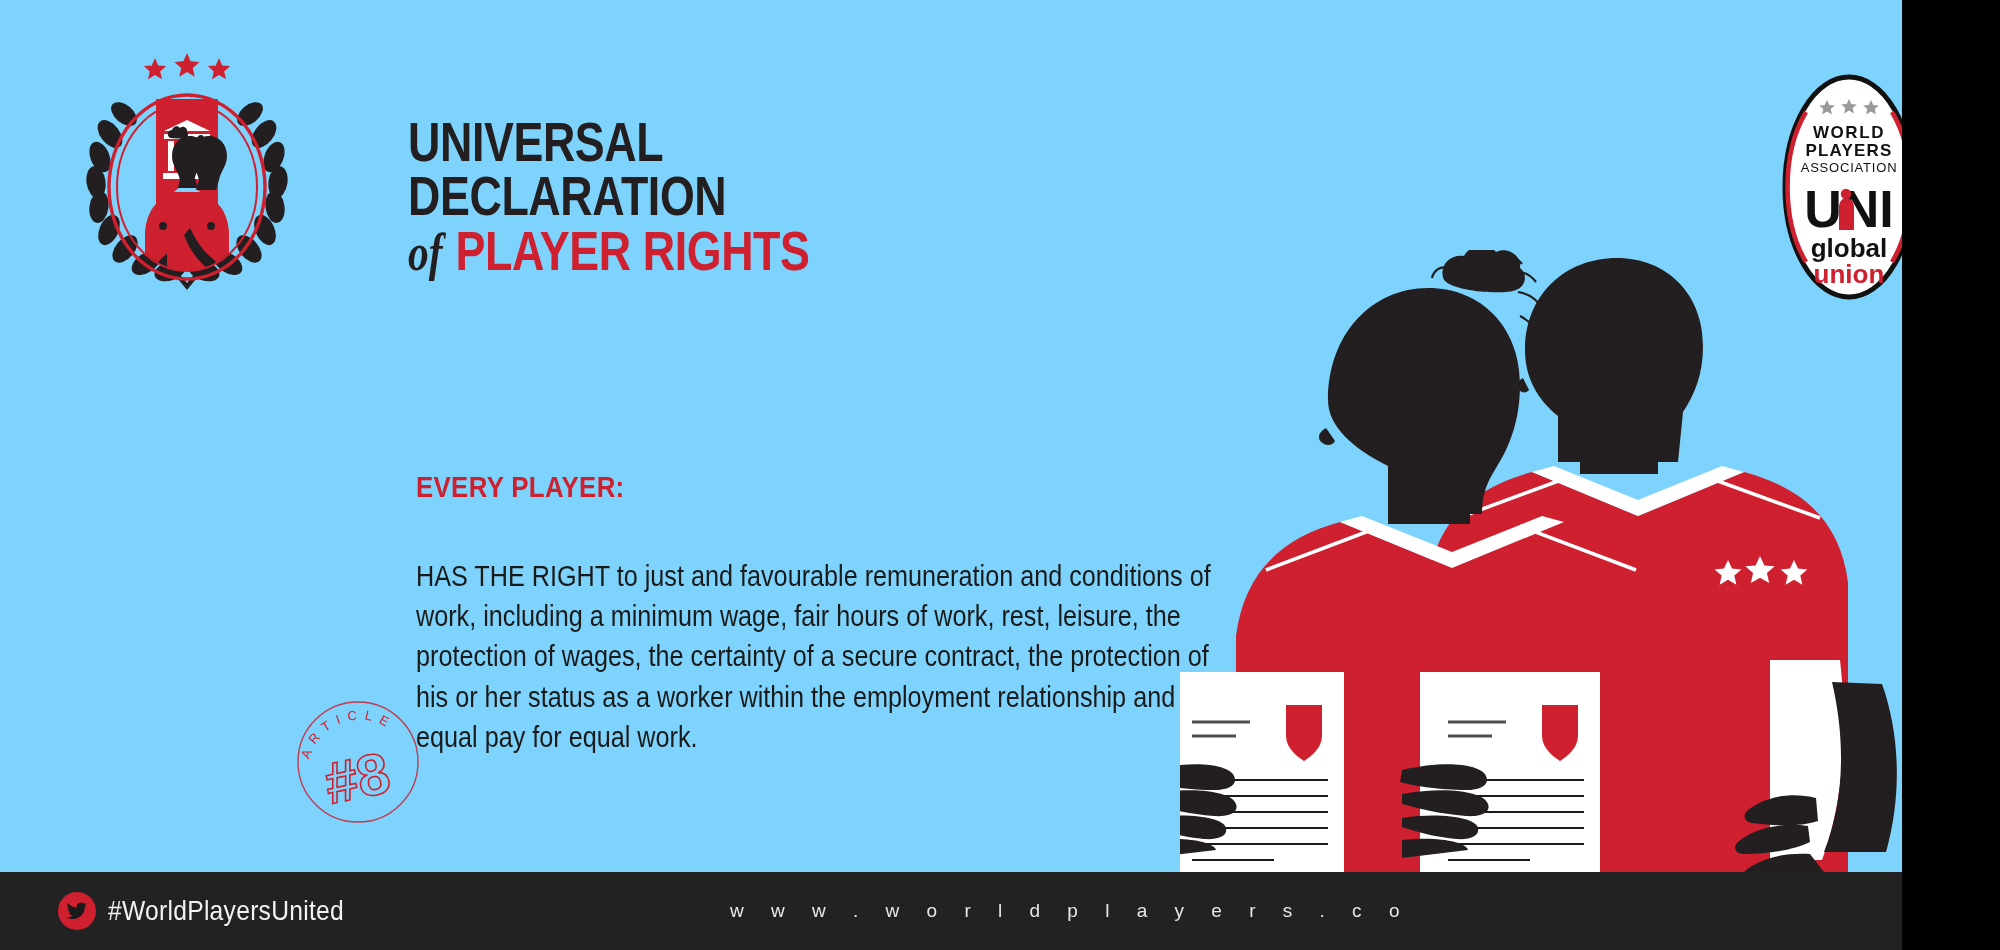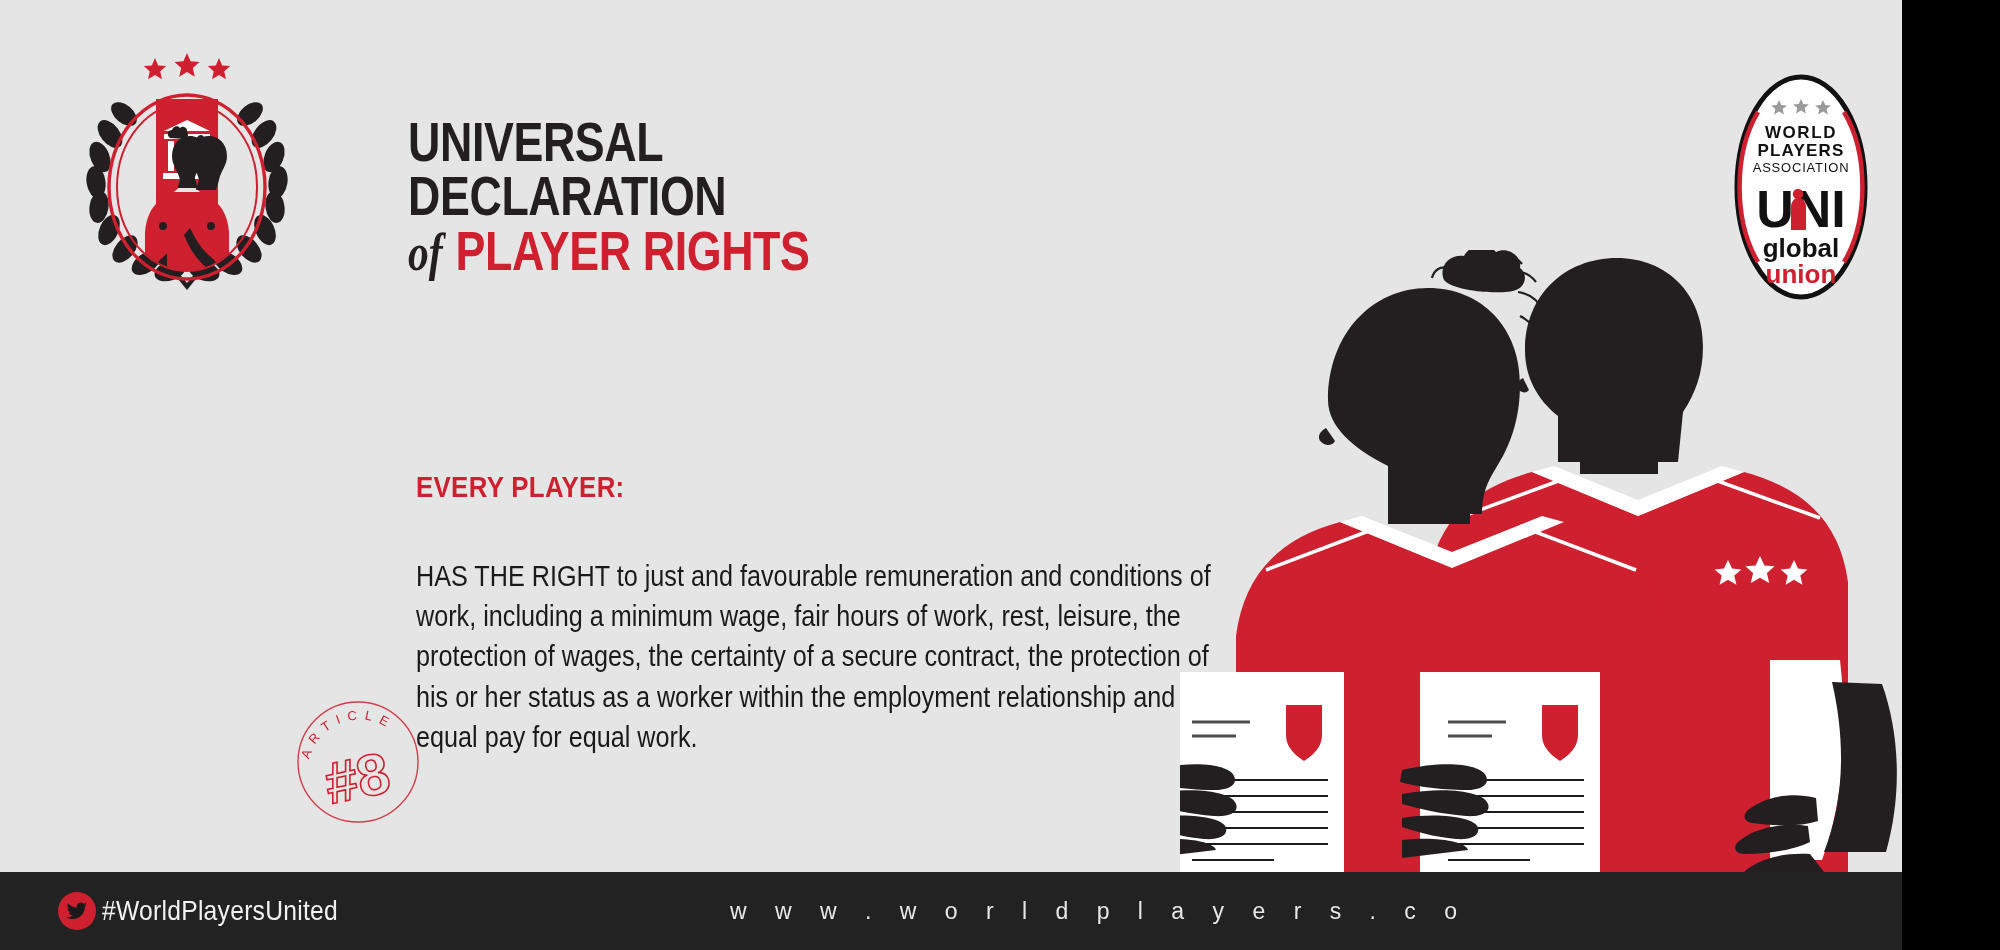--- a/index.html
+++ b/index.html
@@ -3,21 +3,21 @@
 <meta charset="utf-8">
 <style>
   * { box-sizing: border-box; margin: 0; padding: 0; }
   html, body { background: #fff; }
   body {
     width: 2000px; height: 950px;
     font-family: "Liberation Sans", sans-serif;
     position: relative; overflow: hidden;
   }
 
-  .poster { position: absolute; inset: 0; background: #e5e5e5; overflow: hidden; }
+  .poster { position: absolute; inset: 0; background: #7dd3fc; overflow: hidden; }
 
   
   .right-band {
     position: absolute; left: 1902px; top: 0; width: 98px; height: 950px;
     background: #000000; z-index: 60;
   }
 
   
   .crest { position: absolute; left: 62px; top: 42px; width: 250px; height: 250px; }
   .crest svg { display: block; width: 250px; height: 250px; }
@@ -65,48 +65,48 @@
   }
   .body-text {
     font-family: "Liberation Sans Narrow", "Liberation Sans", sans-serif;
     font-size: 30px; line-height: 1.34; color: #1a1a1a;
     transform: scaleX(0.84); transform-origin: left top;
     width: 980px;
   }
   .body-text .lead { font-weight: 400; }
 
   
-  .uni-logo { position: absolute; left: 1732px; top: 72px; width: 138px; height: 230px; z-index: 40; }
+  .uni-logo { position: absolute; left: 1780px; top: 72px; width: 138px; height: 230px; z-index: 40; }
   .uni-logo svg { display: block; }
 
   
   .illustration { position: absolute; left: 1180px; top: 250px; width: 820px; height: 640px; z-index: 10; }
   .illustration svg { display: block; }
 
   
   .footer {
     position: absolute; left: 0; bottom: 0; width: 2000px; height: 78px;
     background: #222222; z-index: 55;
     display: flex; align-items: center;
   }
-  .footer-left { display: flex; align-items: center; gap: 6px; margin-left: 58px; }
+  .footer-left { display: flex; align-items: center; gap: 12px; margin-left: 58px; }
   .tw-badge {
     width: 38px; height: 38px; border-radius: 50%; background: #cf2030;
     display: flex; align-items: center; justify-content: center;
   }
   .tw-badge svg { display: block; }
   .hashtag {
     font-family: "Liberation Sans Narrow", "Liberation Sans", sans-serif;
     font-size: 28px; color: #f2f2f2; letter-spacing: 0.3px;
     transform: scaleX(0.88); transform-origin: left center;
   }
   .footer-url {
     position: absolute; left: 730px; top: 50%; transform: translateY(-50%);
     font-family: "Liberation Sans Narrow", "Liberation Sans", sans-serif;
-    font-size: 23px; color: #e8e8e8; letter-spacing: 11px;
+    font-size: 19px; color: #e8e8e8; letter-spacing: 11px;
   }
 </style>
 </head>
 <body>
 
 <div class="poster">
 
   <div class="crest">
     <svg viewBox="0 0 250 250" xmlns="http://www.w3.org/2000/svg">
 

